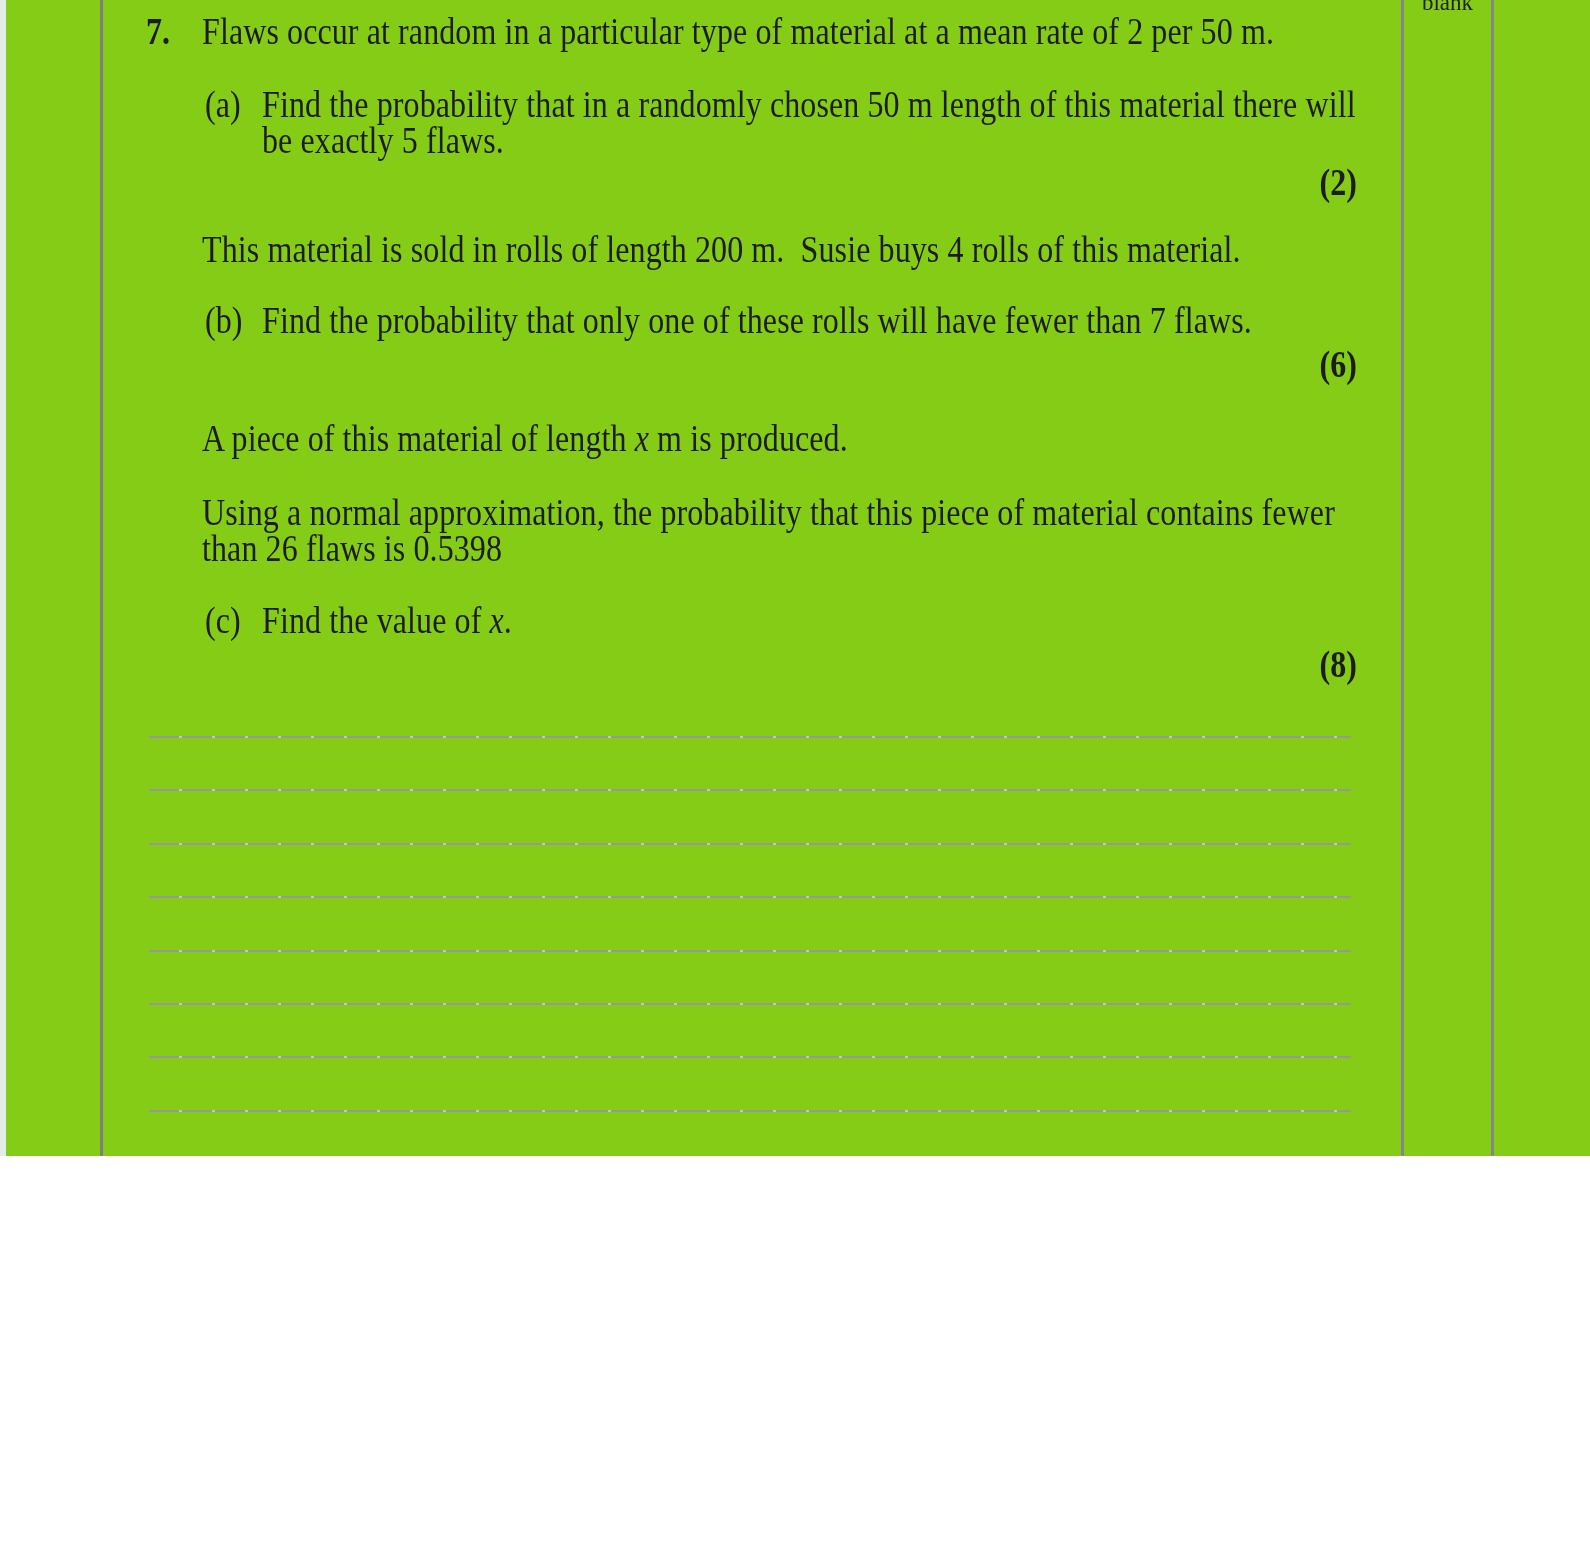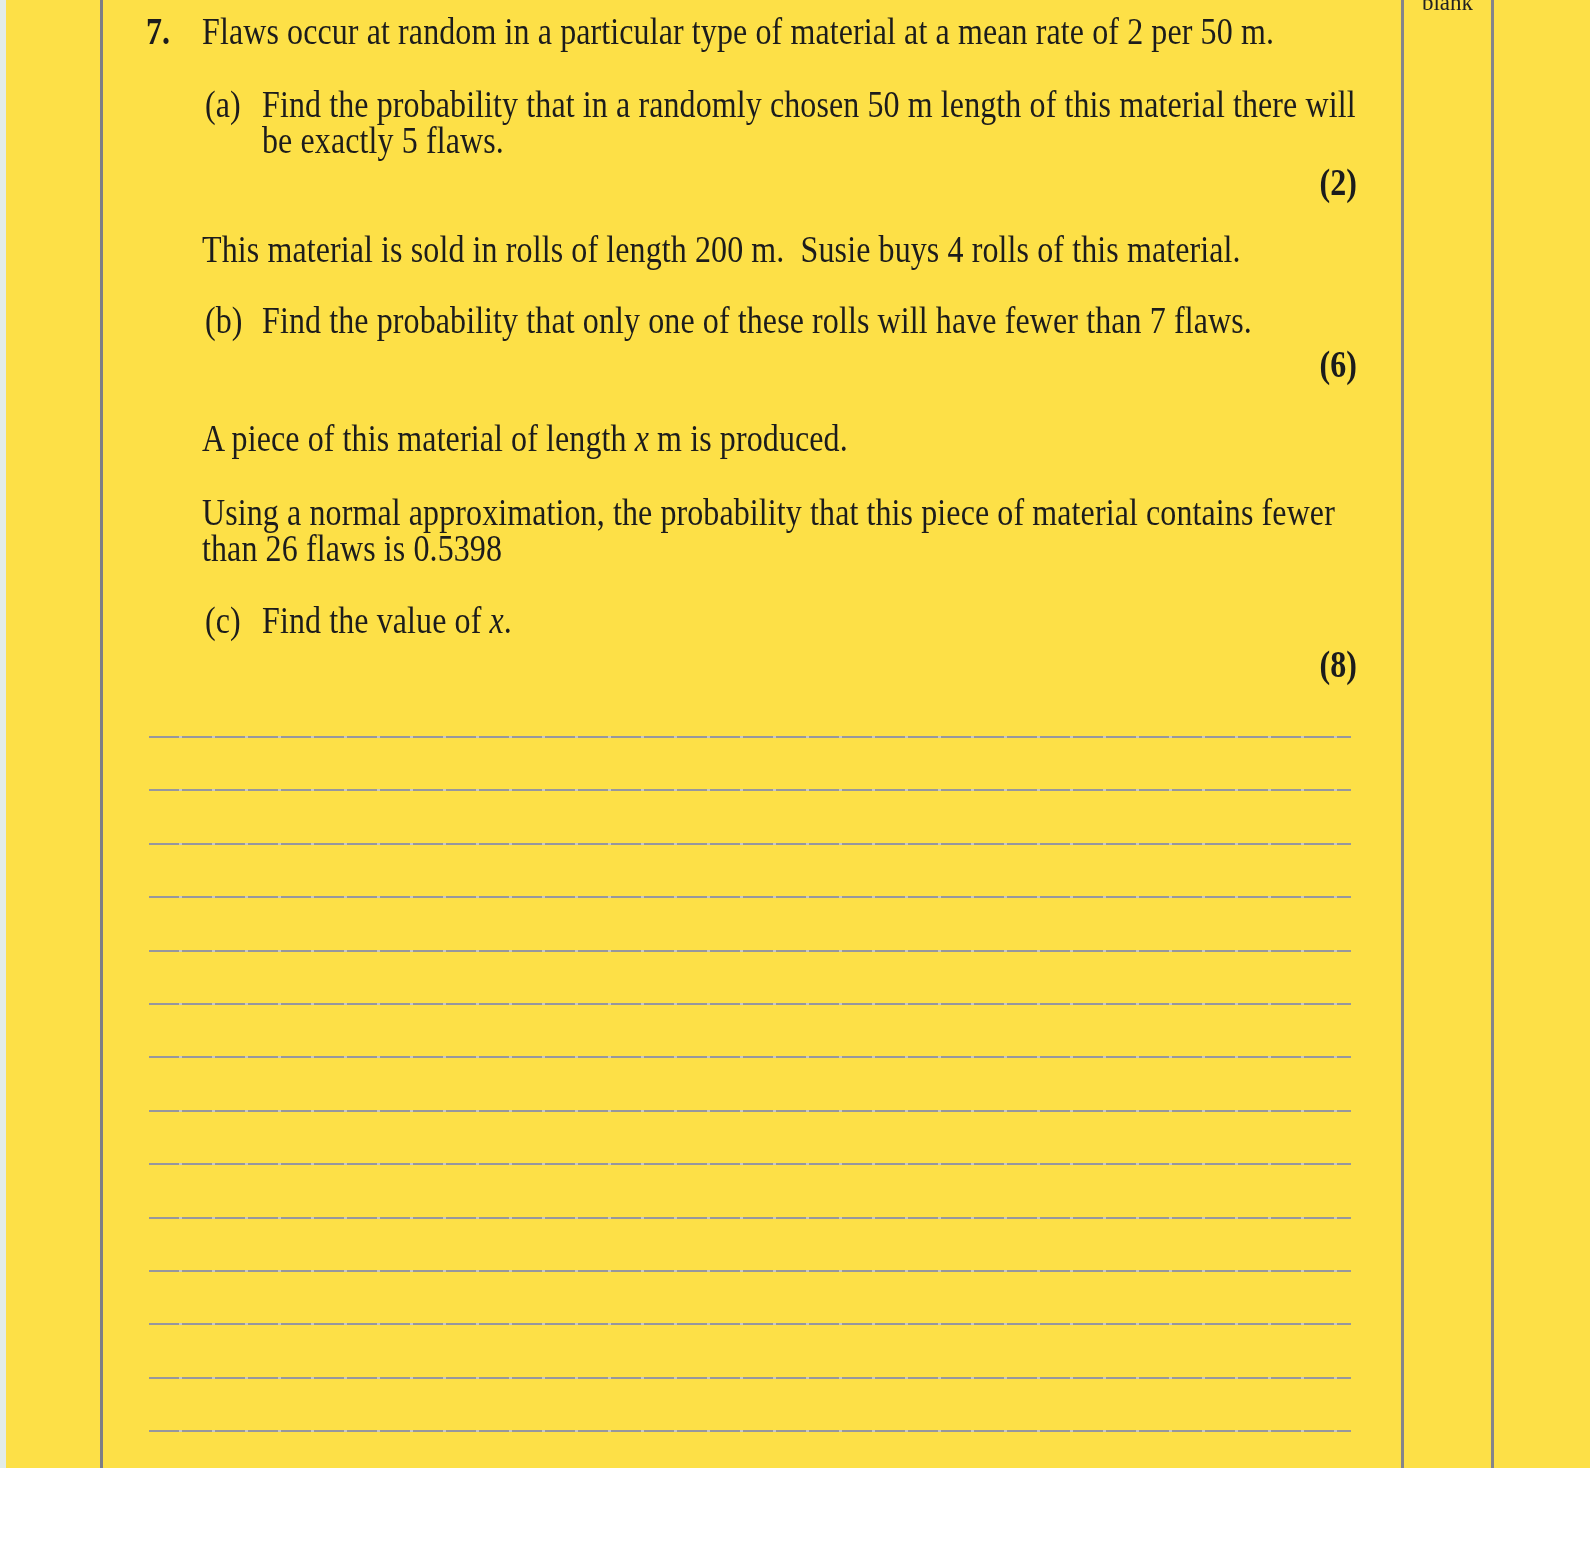--- a/index.html
+++ b/index.html
@@ -1,19 +1,19 @@
 <!DOCTYPE html>
 <html><head>
 <meta charset="utf-8">
 <style>
   html,body { margin:0; padding:0; background:#fff; }
 
   .page {
-    position:relative; width:1590px; height:1468px;
-    background:#fde047; overflow:hidden;
+    position:relative; width:1590px; height:1156px;
+    background:#84cc16; overflow:hidden;
     font-family:"Liberation Serif", serif; color:#1c1c1c;
   }
 
   
   .edge-strip { position:absolute; left:0; top:0; bottom:0; width:6px; background:#e3ece8; }
 
   
   .vrule { position:absolute; top:0; bottom:0; width:3px; background:#7e7e84; }
   .vrule.left  { left:100px; }
   .vrule.ra    { left:1401px; background:#85858a; }

